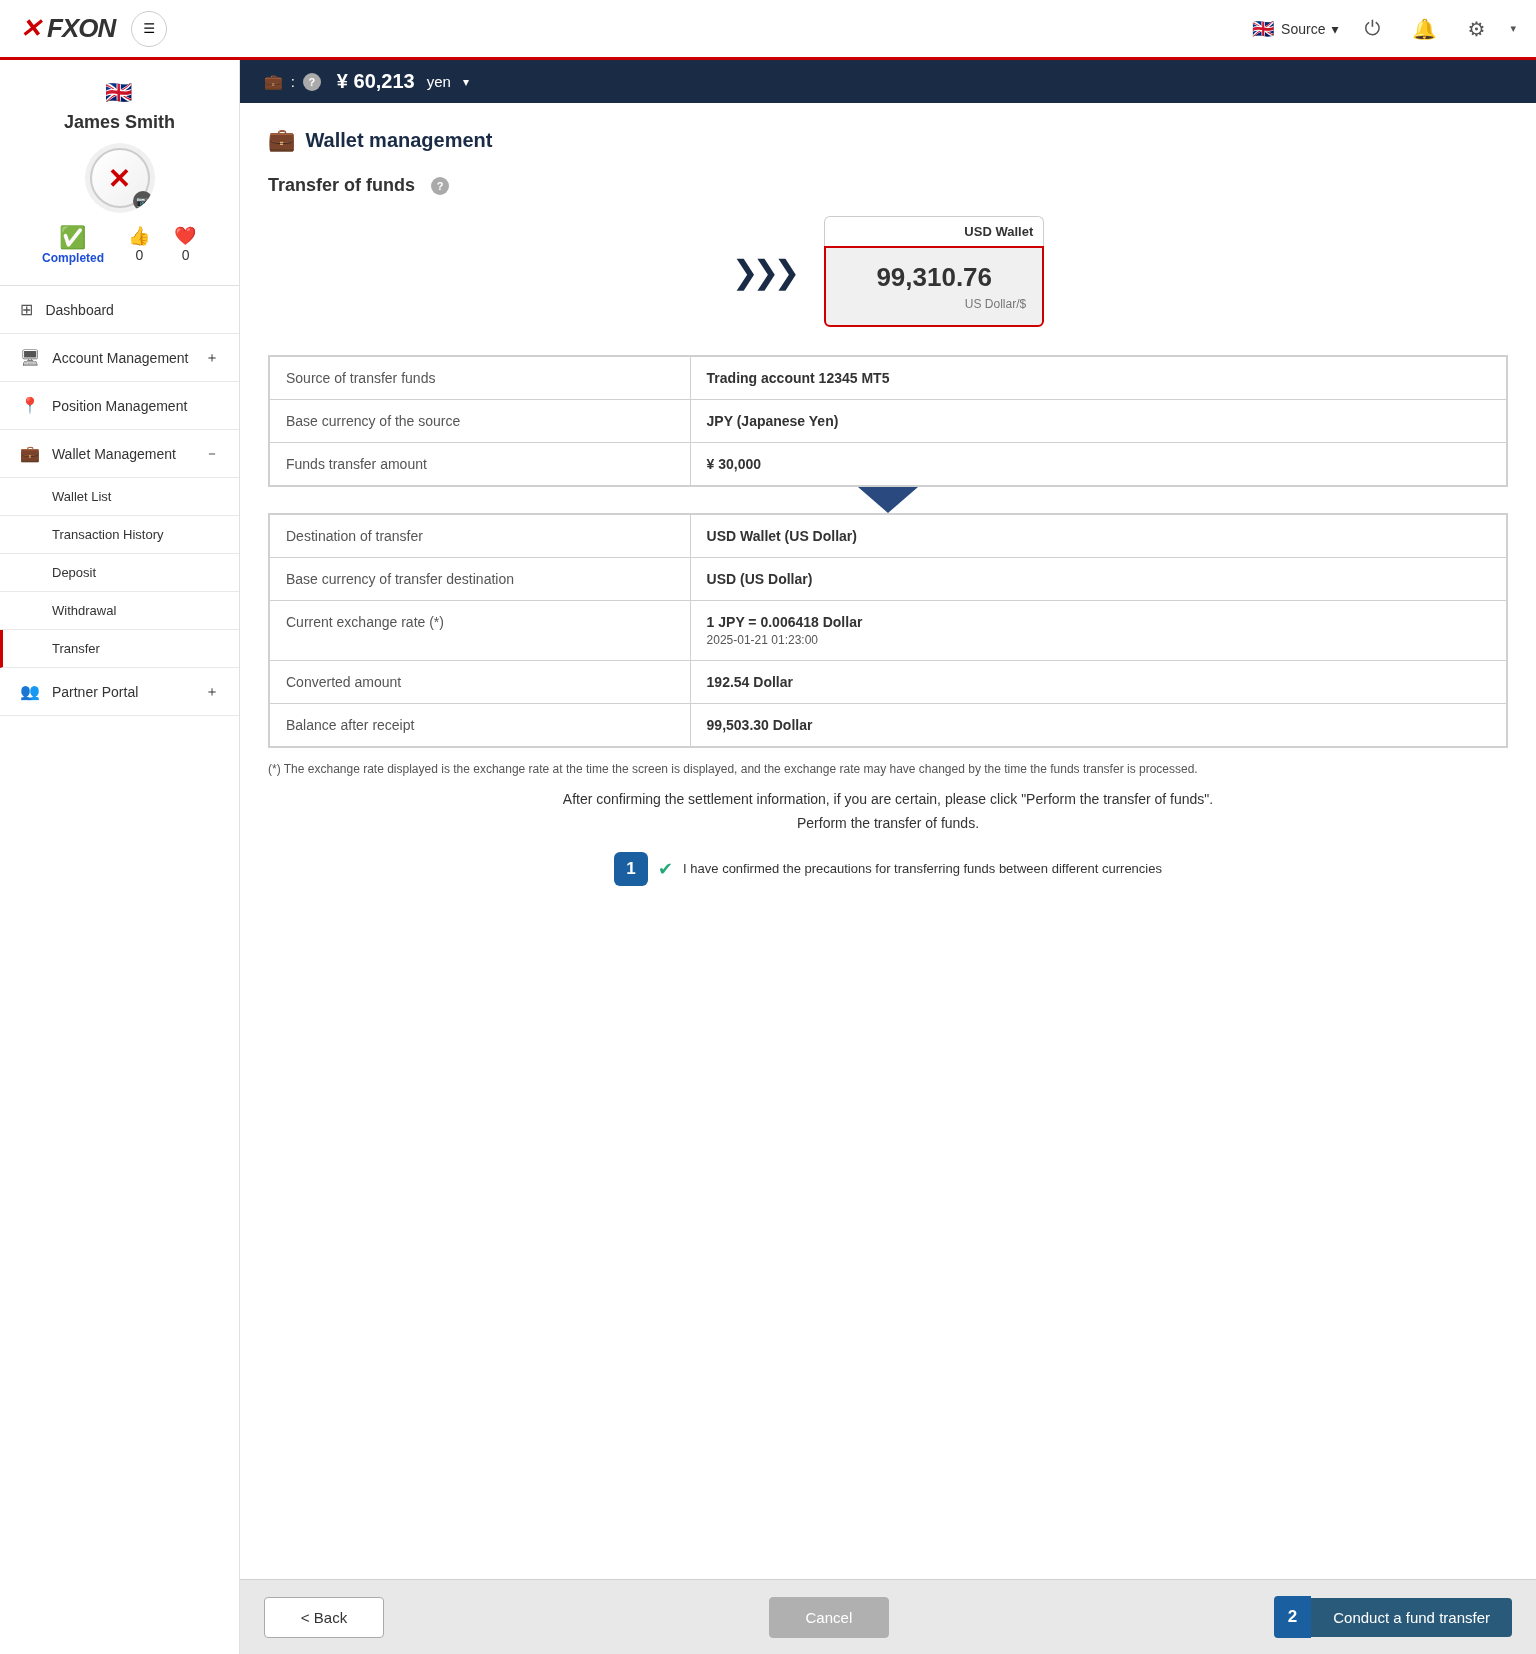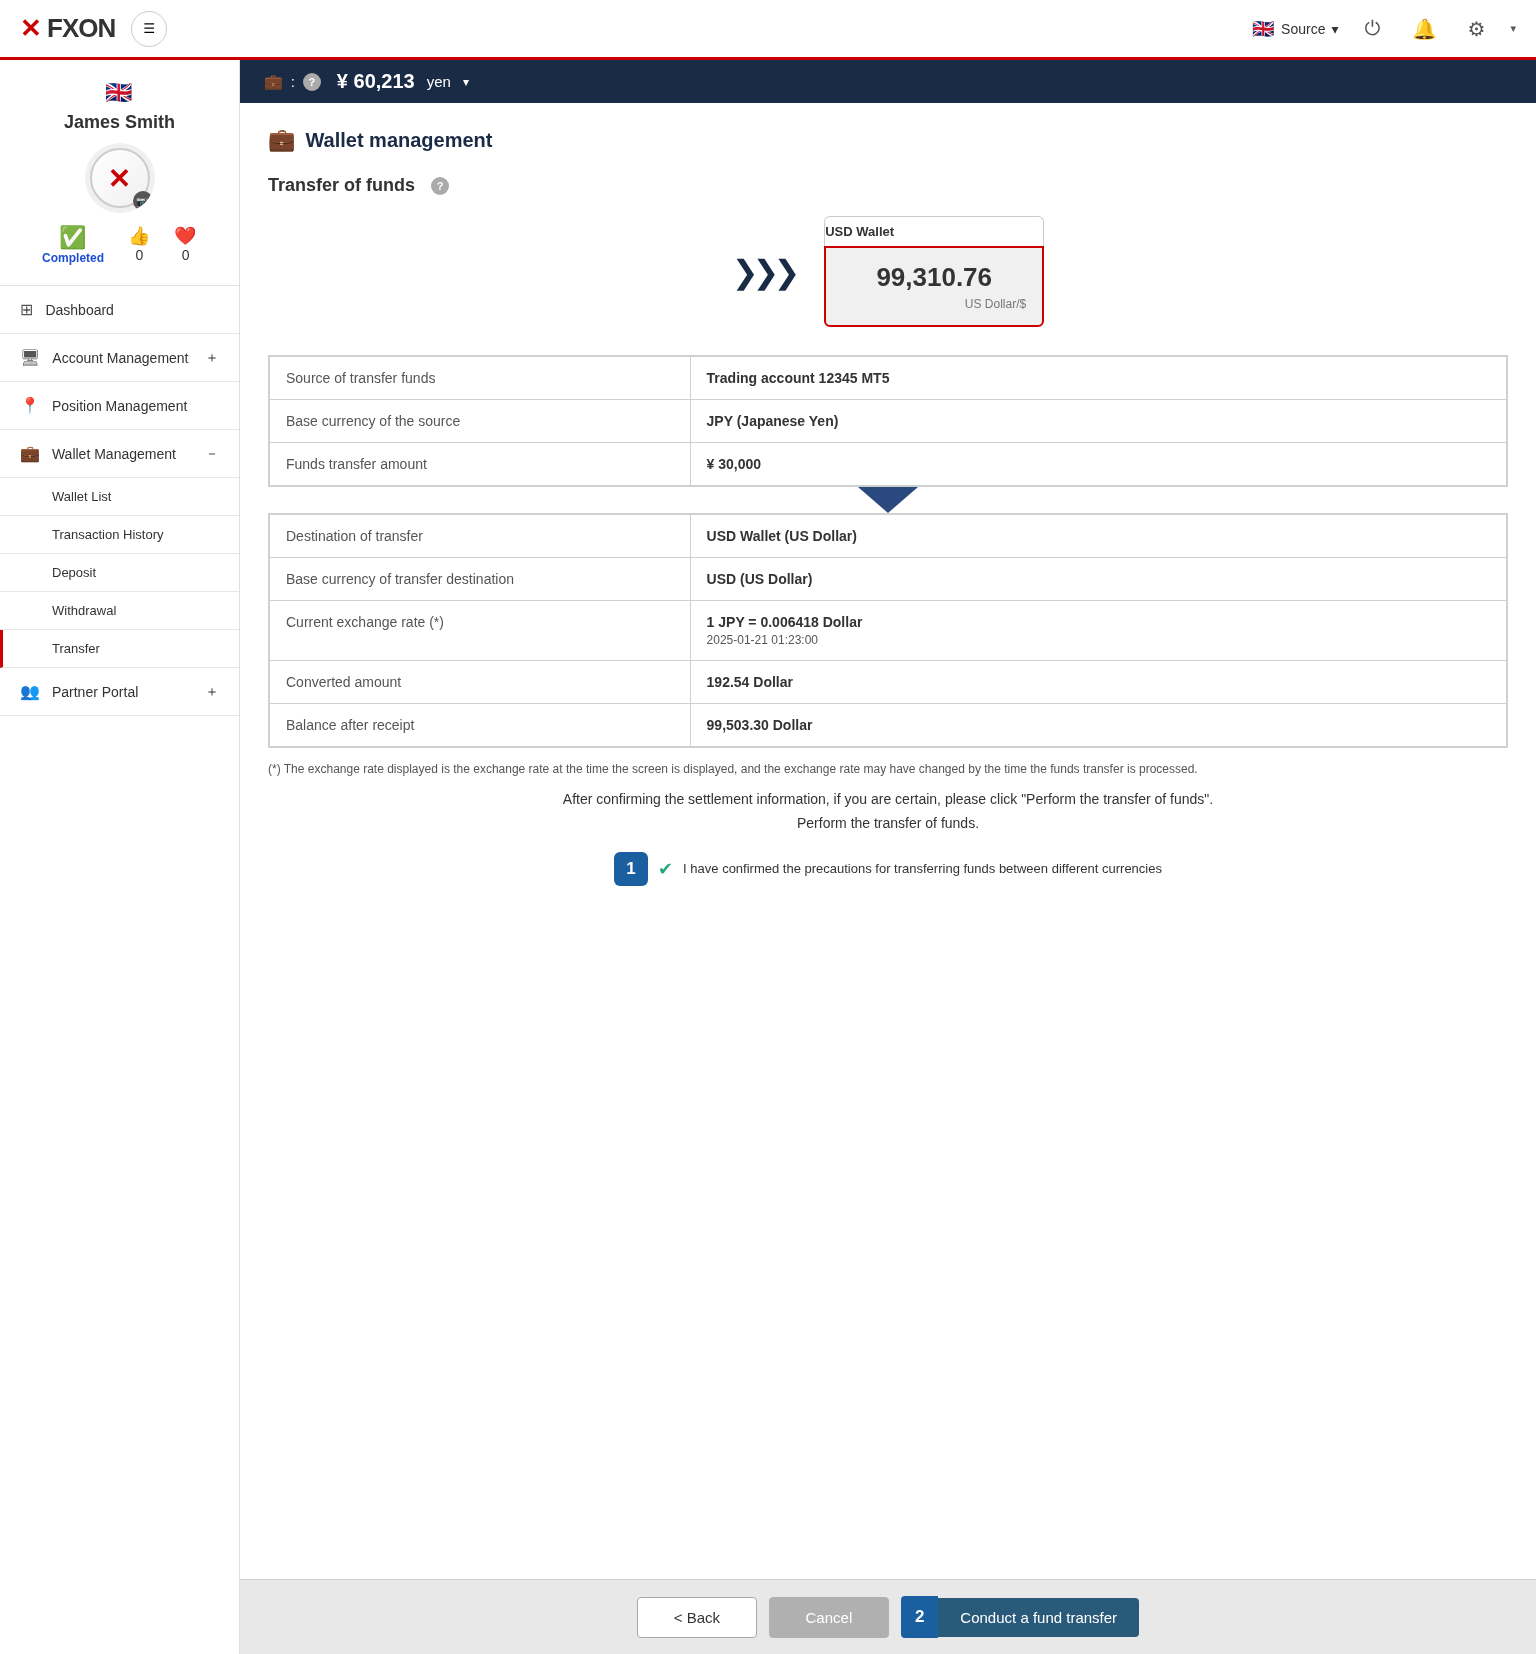--- a/index.html
+++ b/index.html
@@ -5,21 +5,21 @@
     * { box-sizing: border-box; margin: 0; padding: 0; }
     body { font-family: Arial, sans-serif; font-size: 14px; color: #333; background: #f5f5f5; }
 
     
     .top-nav {
       display: flex; align-items: center; justify-content: space-between;
       background: #fff; padding: 0 20px; height: 60px;
       border-bottom: 3px solid #c00; position: relative; z-index: 10;
     }
     .top-nav-left { display: flex; align-items: center; gap: 16px; }
-    .logo { display: flex; align-items: flex-start; }
+    .logo { display: flex; align-items: flex-start; font-style: italic; }
     .logo-text { font-size: 26px; font-weight: 900; color: #333; letter-spacing: -1px; }
     .hamburger-btn {
       width: 36px; height: 36px; border: 1px solid #ccc; border-radius: 50%;
       display: flex; align-items: center; justify-content: center;
       cursor: pointer; background: #fff;
     }
     .top-nav-right { display: flex; align-items: center; gap: 16px; }
     .lang-selector { display: flex; align-items: center; gap: 6px; cursor: pointer; font-size: 14px; }
     .flag-icon { font-size: 18px; }
     .nav-icon-btn {
@@ -124,23 +124,23 @@
     .trading-account-label { font-size: 13px; color: #555; margin-bottom: 8px; }
     .mt5-box {
       border: 1.5px solid #ccc; border-radius: 6px;
       padding: 16px 28px; font-size: 28px; font-weight: 900; color: #333;
       background: #fff; display: flex; align-items: center; gap: 4px;
     }
     .mt5-num { color: #e07020; }
     .arrow-icon { font-size: 30px; color: #1a2b45; display: flex; align-items: center; }
     .wallet-box-outer { min-width: 220px; }
     .wallet-label-top {
-      text-align: left; font-size: 13px; font-weight: bold; color: #333;
+      text-align: right; font-size: 13px; font-weight: bold; color: #333;
       border: 1.5px solid #ccc; border-bottom: none; border-radius: 6px 6px 0 0;
-      padding: 7px 0; background: #fff;
+      padding: 7px 10px; background: #fff;
     }
     .wallet-amount-box {
       border: 2px solid #c00; border-radius: 0 0 6px 6px;
       background: #f0f0f0; padding: 14px 16px;
     }
     .wallet-amount { font-size: 26px; font-weight: bold; color: #333; text-align: center; }
     .wallet-currency { font-size: 12px; color: #777; text-align: right; margin-top: 4px; }
 
     
     .info-table { width: 100%; border-collapse: collapse; margin-bottom: 0; }
@@ -176,21 +176,21 @@
       min-width: 34px; min-height: 34px; border-radius: 6px; background: #1a5fa0;
       color: #fff; font-size: 17px; font-weight: bold;
       display: flex; align-items: center; justify-content: center;
     }
     .check-icon { font-size: 18px; color: #2a7; }
     .checkbox-label { font-size: 13px; color: #333; }
 
     
     .action-buttons-bar {
       background: #e8e8e8; padding: 16px 24px; display: flex; align-items: center;
-      gap: 12px; justify-content: center; border-top: 1px solid #d0d0d0;
+      gap: 12px; justify-content: space-between; border-top: 1px solid #d0d0d0;
     }
     .btn-back {
       padding: 11px 28px; border: 1.5px solid #aaa; background: #fff;
       border-radius: 4px; font-size: 15px; color: #333; cursor: pointer;
       min-width: 120px;
     }
     .btn-cancel {
       padding: 11px 28px; border: 1.5px solid #b0b0b0; background: #b0b0b0;
       border-radius: 4px; font-size: 15px; color: #fff; cursor: pointer;
       min-width: 120px;

